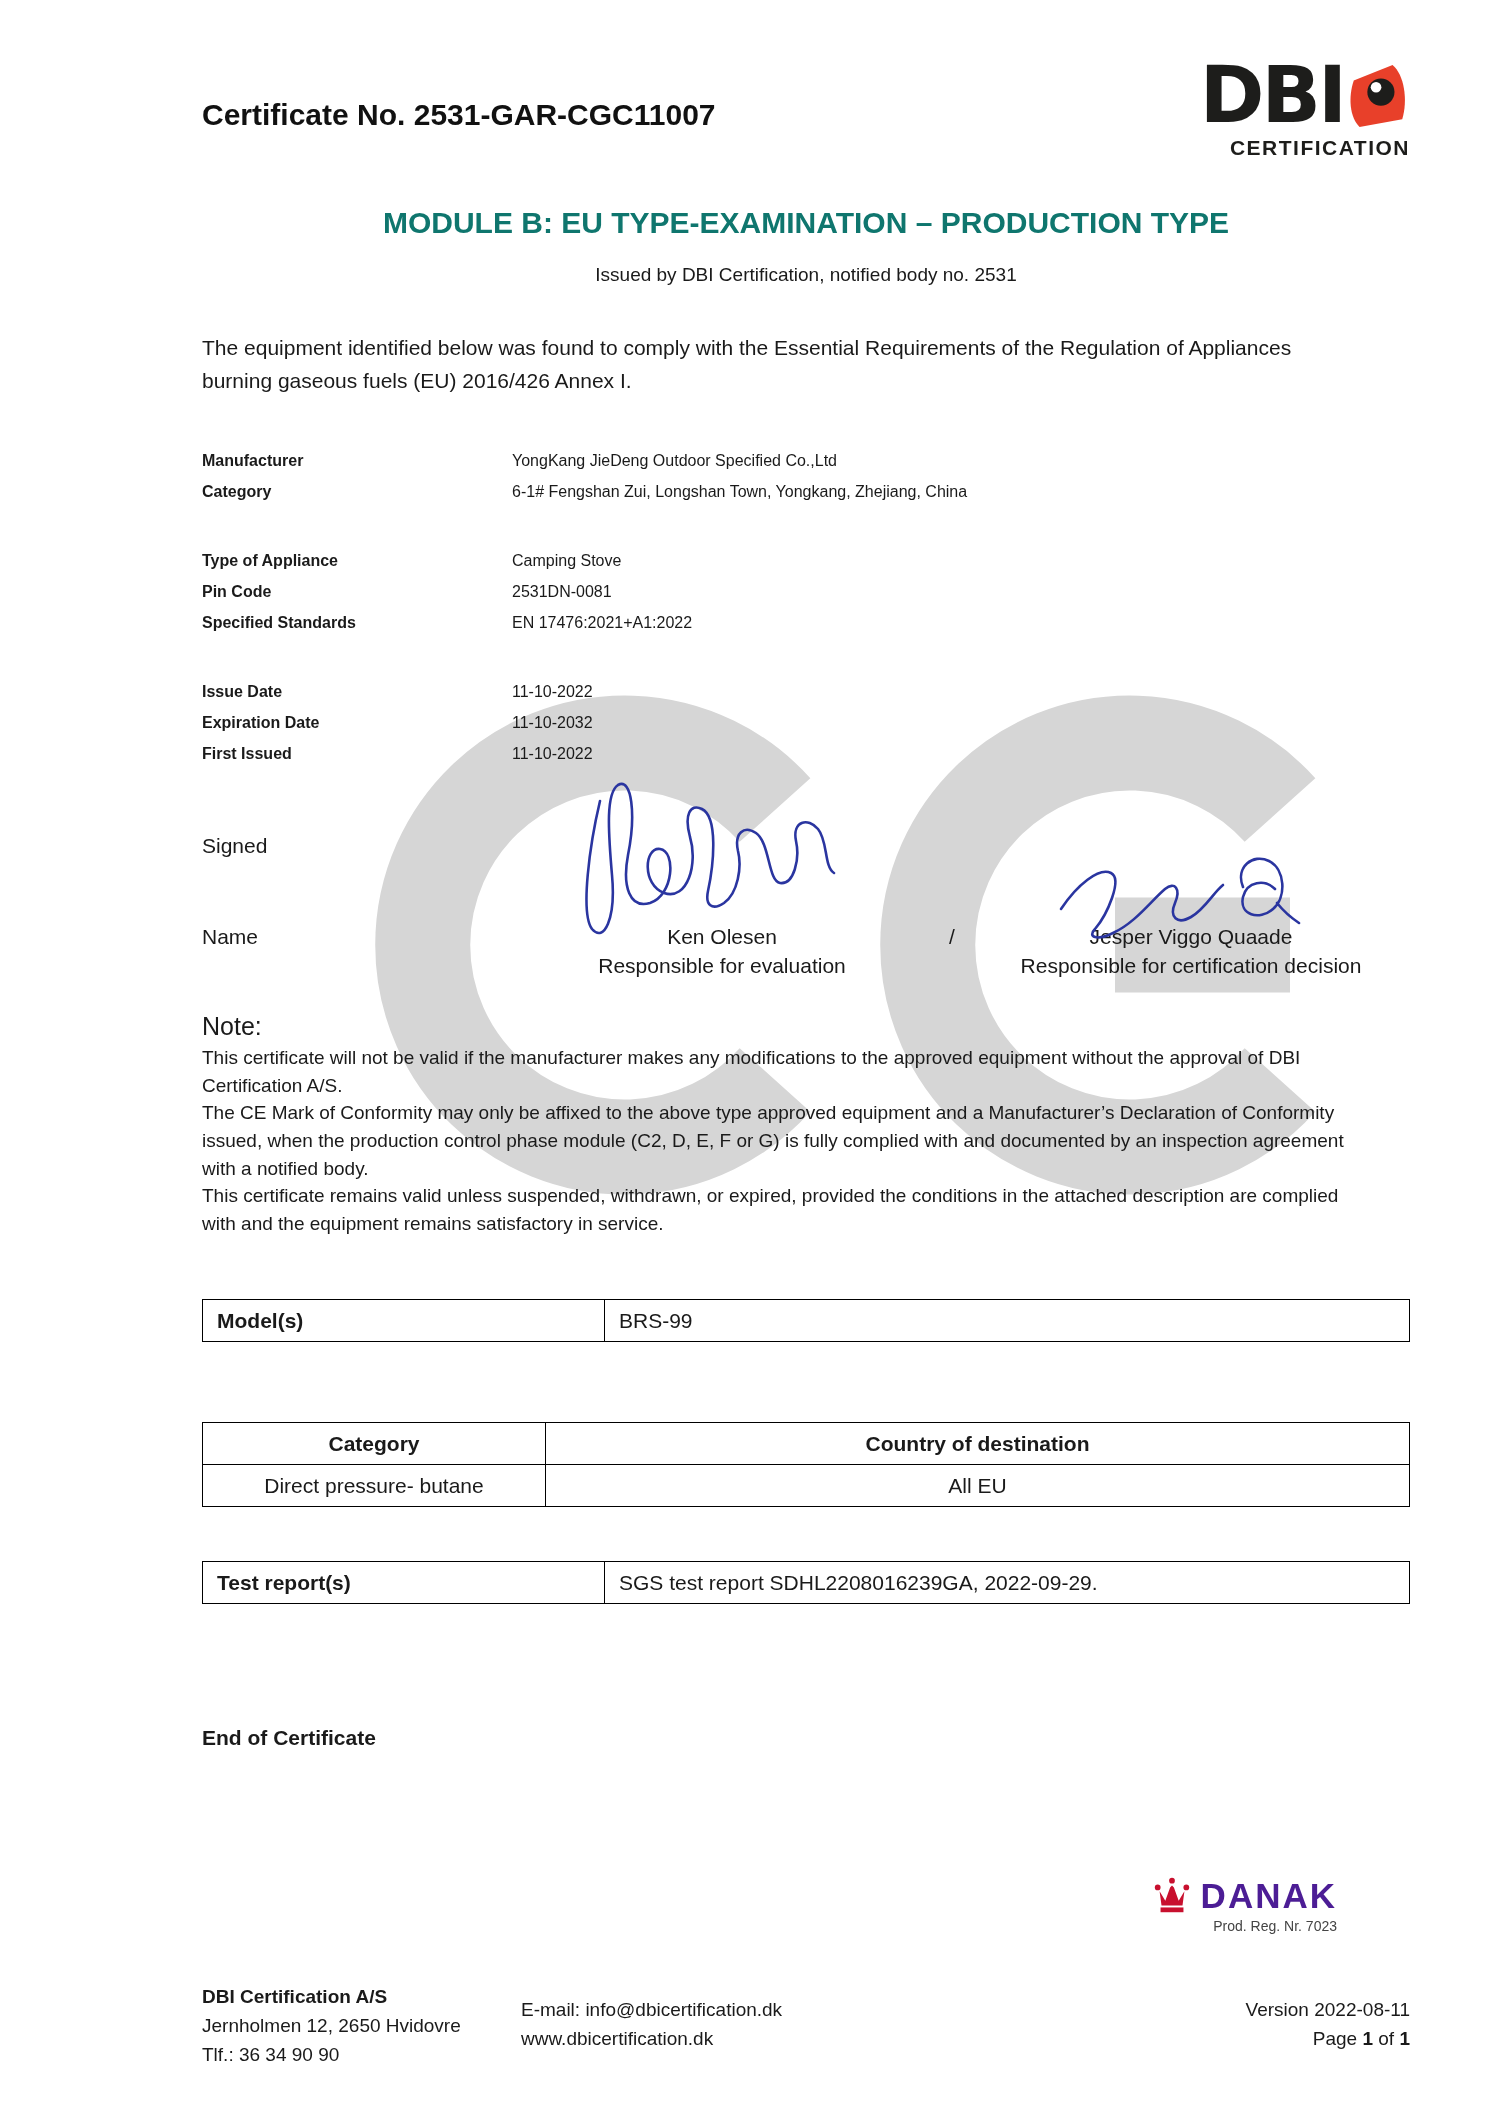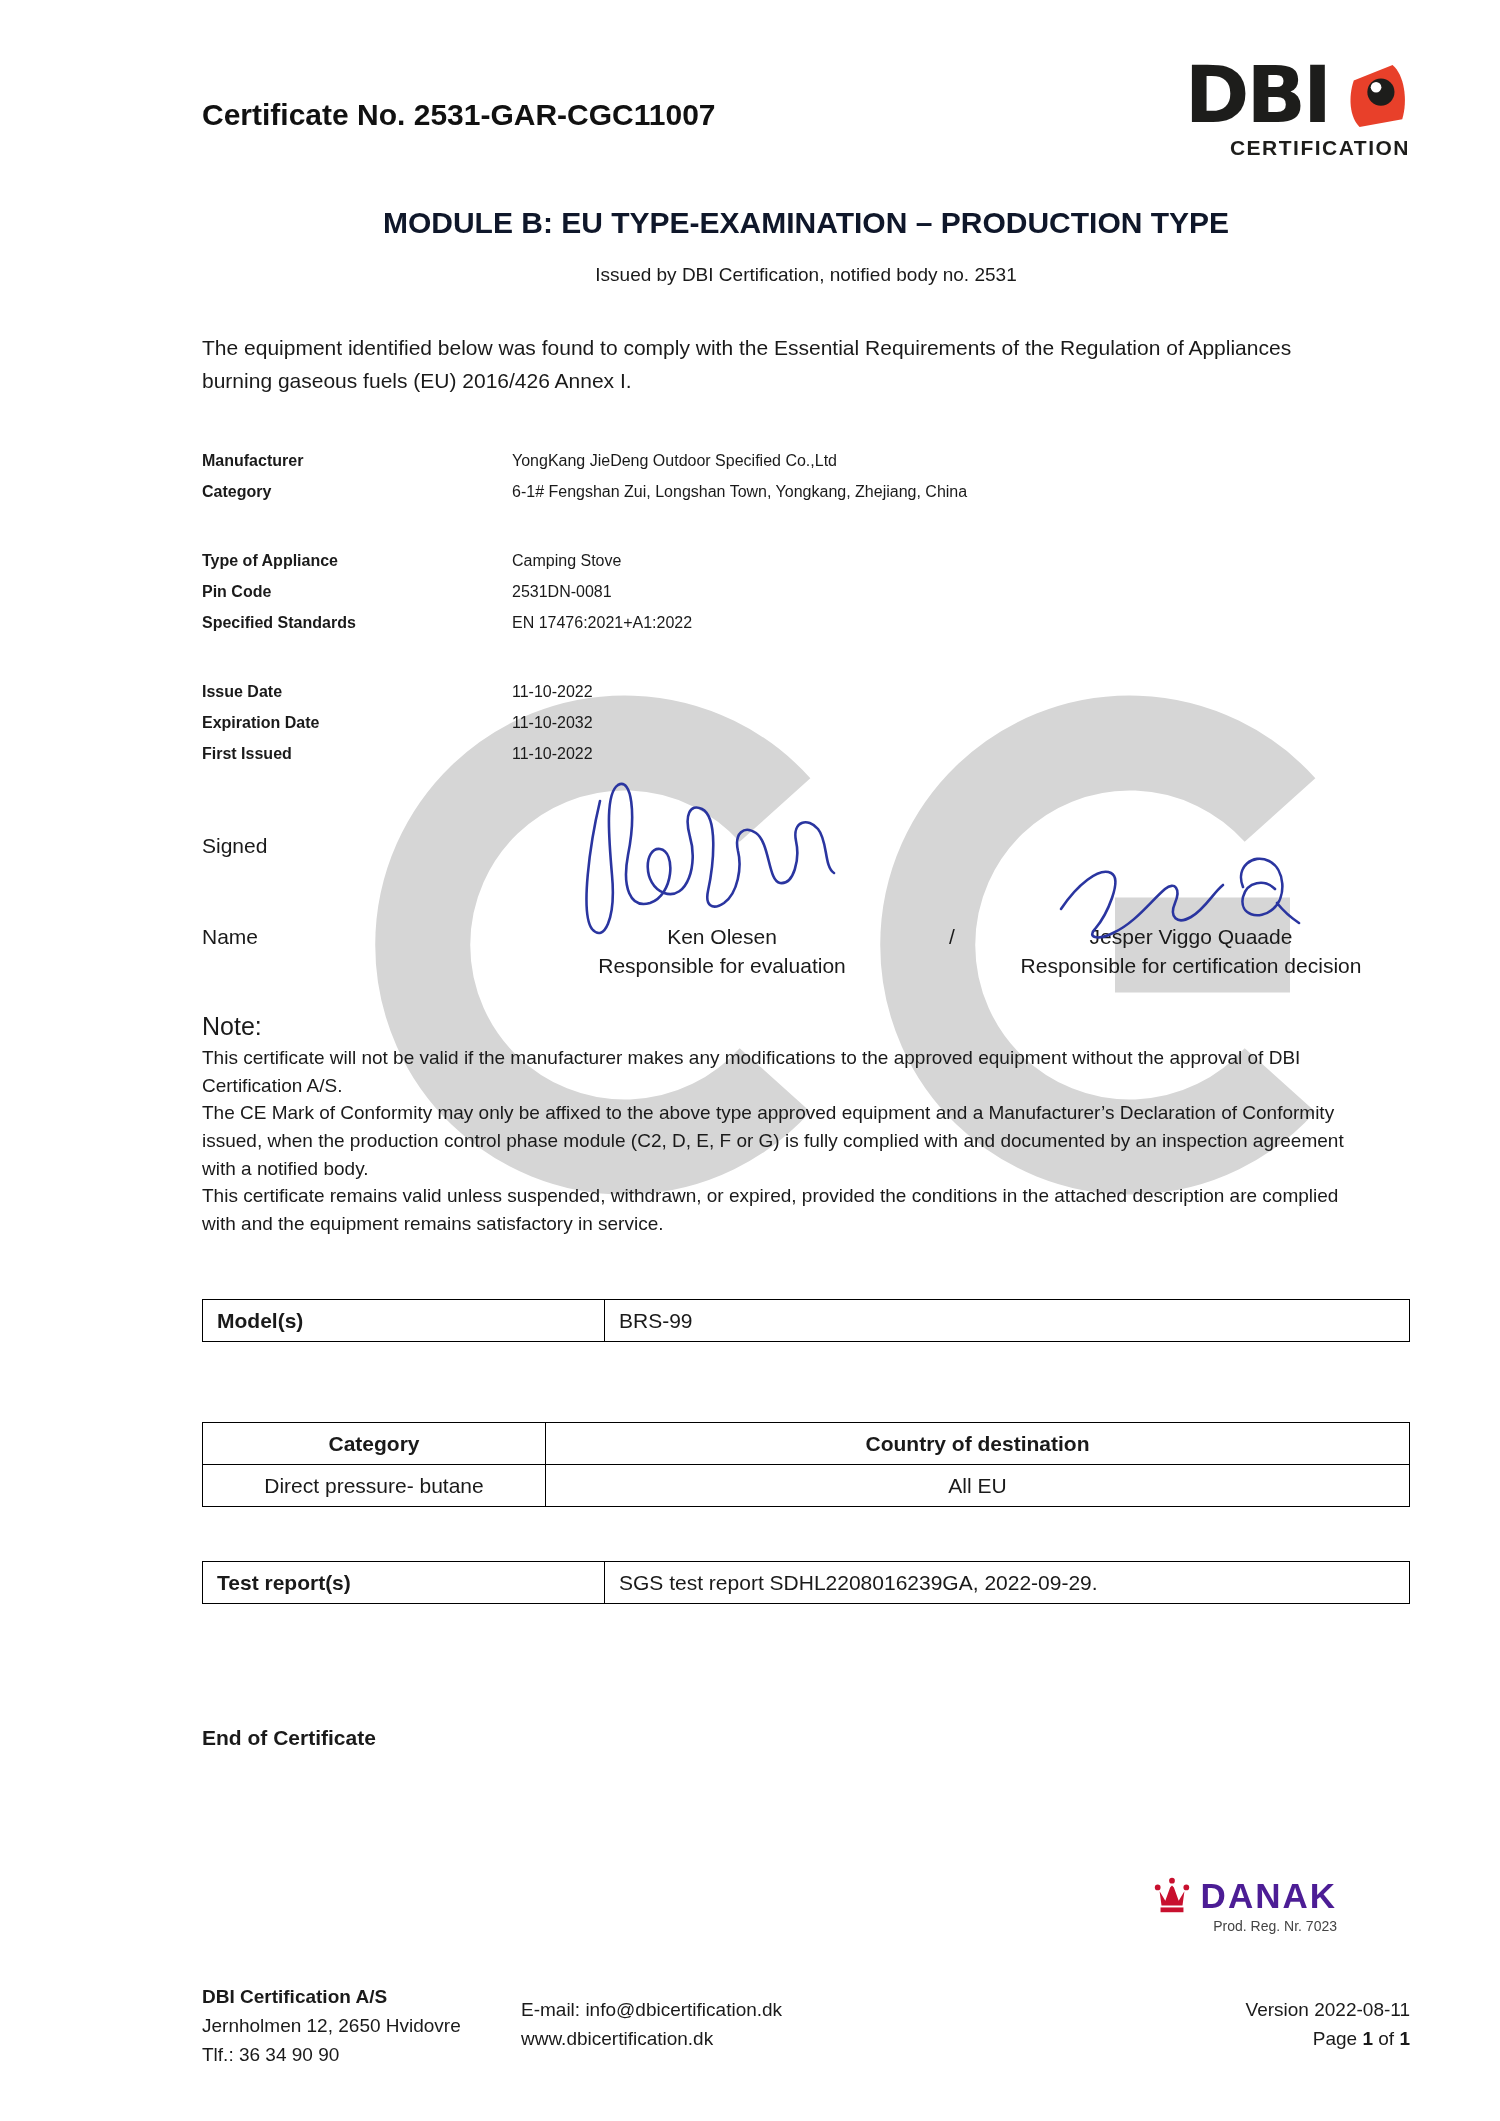--- a/index.html
+++ b/index.html
@@ -22,33 +22,33 @@
   }
   .header-row {
     margin-top:60px;
     display:flex; justify-content:space-between; align-items:flex-start;
   }
   .cert-no {
     padding-top:38px;
     font-size:30px; font-weight:bold; color:#111;
   }
   .dbi-logo { text-align:right; }
-  .dbi-top { display:flex; align-items:flex-start; gap:17px; }
+  .dbi-top { display:flex; align-items:flex-start; gap:2px; }
   .dbi-text {
     font-family:"DejaVu Sans", sans-serif;
     font-size:78px; font-weight:bold; line-height:0.92;
     letter-spacing:-3px; color:#1d1d1b;
   }
   .dbi-cert {
     margin-top:4px;
     font-size:21px; font-weight:bold; letter-spacing:1.5px; color:#1d1d1b;
   }
   .main-title {
     margin-top:46px; text-align:center;
-    font-size:30px; font-weight:bold; color:#0f172a;
+    font-size:30px; font-weight:bold; color:#0f766e;
   }
   .sub-title { margin-top:24px; text-align:center; font-size:19px; }
   .intro {
     margin-top:46px; max-width:1120px;
     font-size:21px; line-height:1.55;
   }
   
   .fgroup { margin-top:38px; }
   .fgroup.first { margin-top:48px; }
   .frow { display:flex; line-height:31px; }

